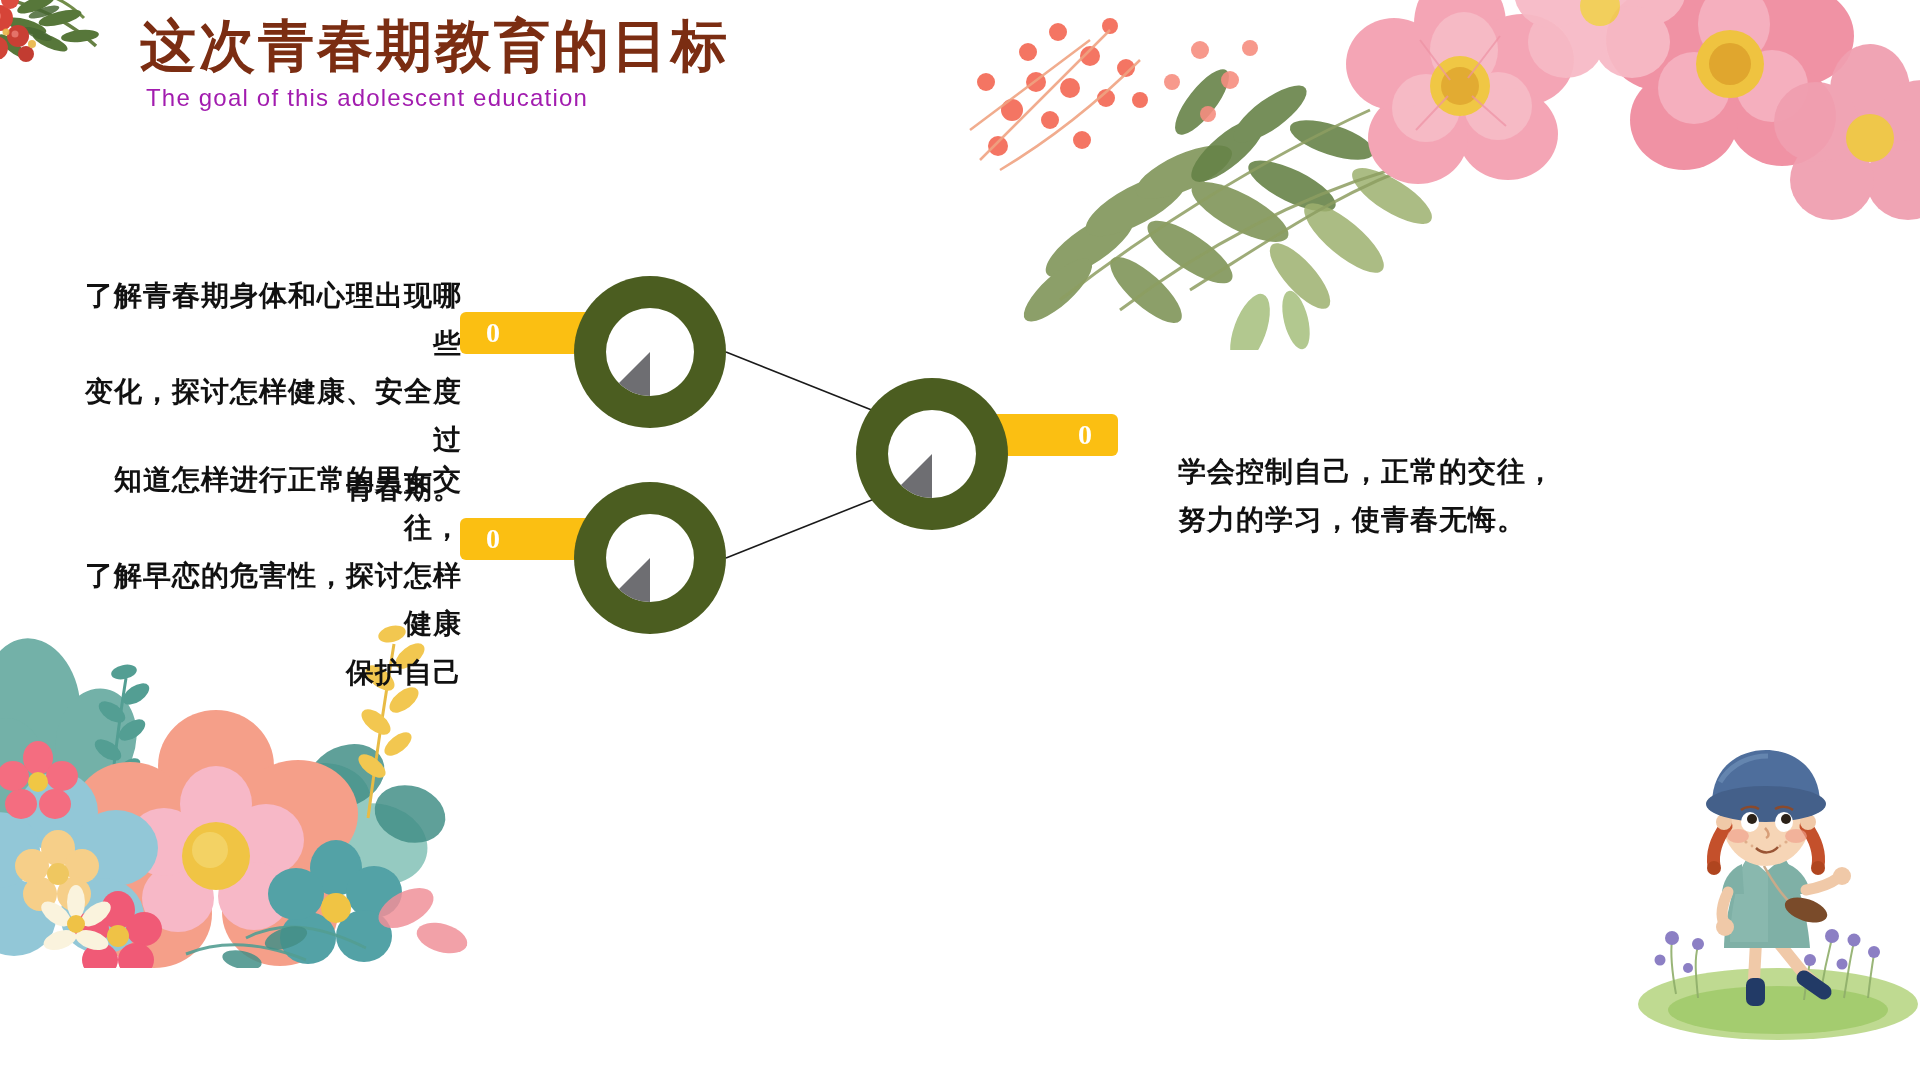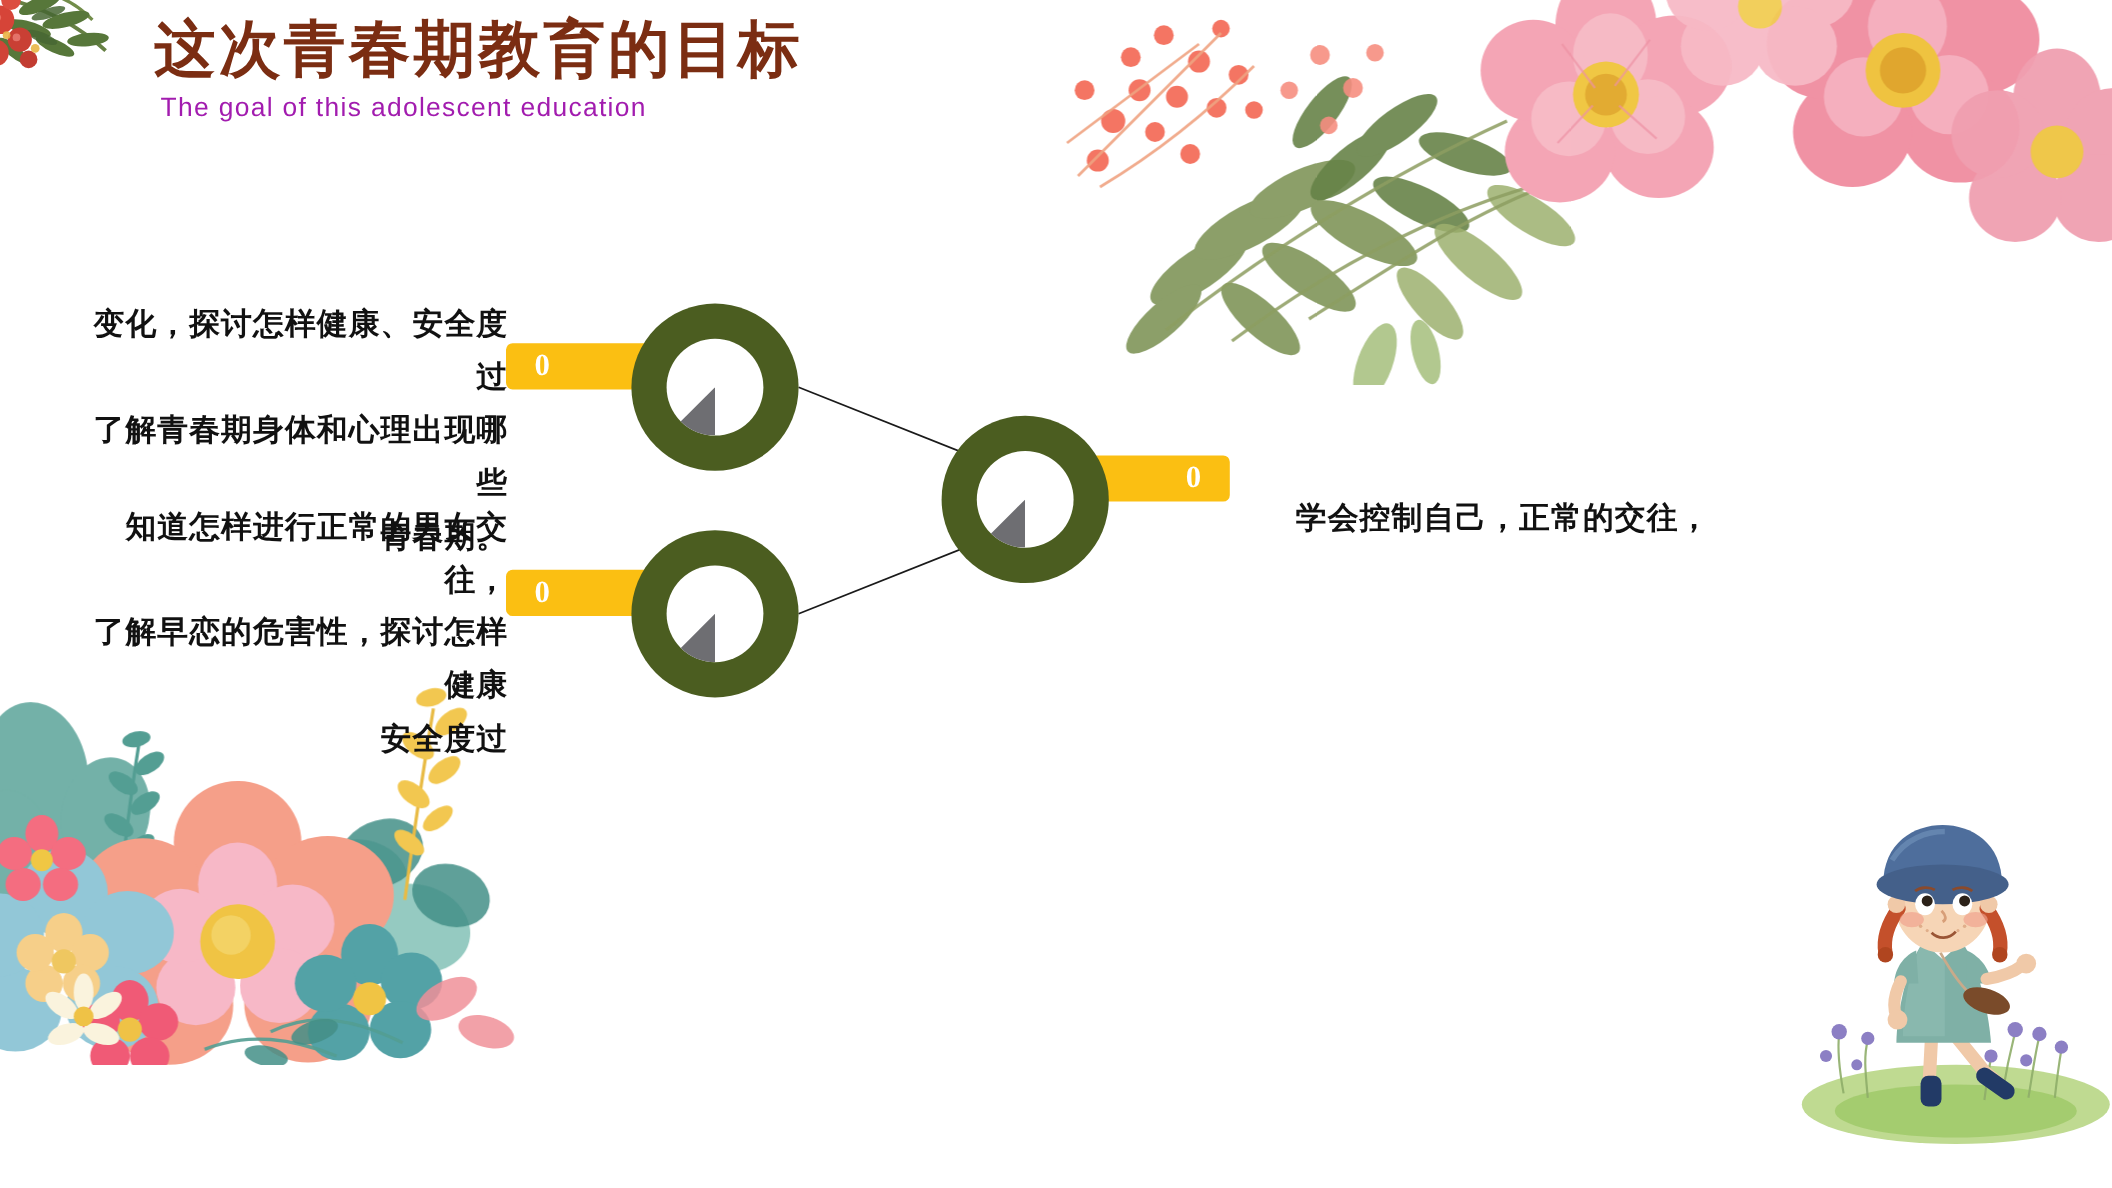--- a/index.html
+++ b/index.html
@@ -534,28 +534,29 @@
   </div>
   <div class="ring" id="ring-3">
     <div class="wedge"></div>
   </div>
 
   <div class="badge" id="badge-1">0</div>
   <div class="badge" id="badge-2">0</div>
   <div class="badge" id="badge-3">0</div>
 
   <div class="txt txt-left" id="txt-a">
+    <div>了解青春期身体和心理出现哪些</div>
     <div>变化，探讨怎样健康、安全度过</div>
-    <div>了解青春期身体和心理出现哪些</div>
     <div>青春期。</div>
   </div>
 
   <div class="txt txt-left" id="txt-b">
     <div>知道怎样进行正常的男女交往，</div>
     <div>了解早恋的危害性，探讨怎样健康</div>
-    <div>安全度过</div>
+    <div>保护自己</div>
   </div>
 
   <div class="txt txt-right" id="txt-c">
     <div>学会控制自己，正常的交往，</div>
+    <div>努力的学习，使青春无悔。</div>
   </div>
 
 </div>
 
 </body></html>

